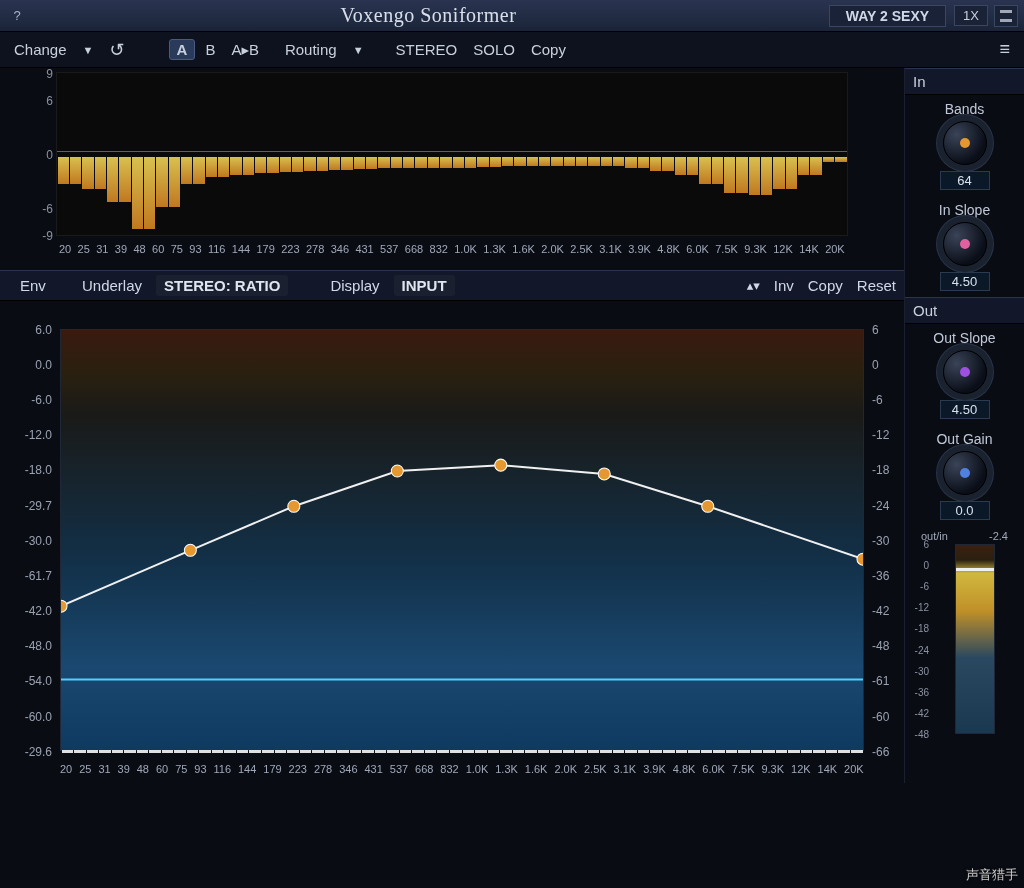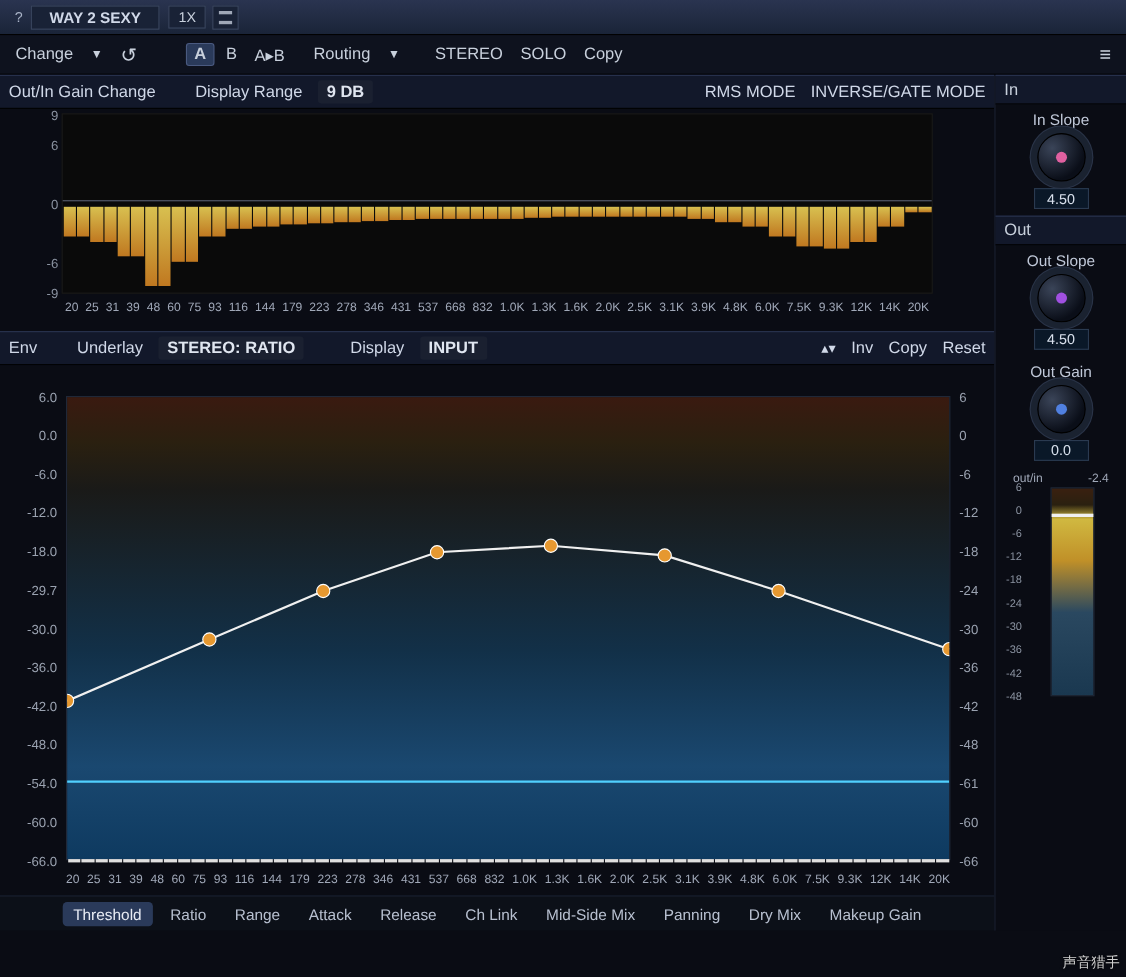--- a/index.html
+++ b/index.html
@@ -130,20 +130,21 @@
     position:absolute; right:6px; bottom:4px; font-size:13px; color:#d0d0d0;
     text-shadow:0 0 3px #000;
   }
   .undo-icon{ font-size:18px; }
 </style>
 </head>
 <body>
 
 <div class="titlebar">
   <div class="help-btn">?</div>
+  <div class="title">Voxengo Soniformer</div>
   <div class="preset-name-box">WAY 2 SEXY</div>
   <div class="ox-box">1X</div>
   <div class="icon-box">
     <svg width="14" height="14" viewBox="0 0 14 14">
         <rect x="1" y="1" width="12" height="3" fill="#a0a8b8"></rect>
         <rect x="1" y="10" width="12" height="3" fill="#a0a8b8"></rect>
       </svg>
   </div>
 </div>
 
@@ -161,29 +162,20 @@
   <span style="width:12px"></span>
   <span class="tbtn">STEREO</span>
   <span class="tbtn">SOLO</span>
   <span class="tbtn">Copy</span>
   <span class="tbtn burger">≡</span>
 </div>
 
 <div class="main-row">
   <div class="left-col">
 
-    <div class="section-hdr">
-      <span class="hdr-lbl">Out/In Gain Change</span>
-      <span style="width:8px"></span>
-      <span class="hdr-lbl">Display Range</span>
-      <span class="hdr-val hdr-box">9 DB</span>
-      <span class="spacer"></span>
-      <span class="hdr-lbl">RMS MODE</span>
-      <span class="hdr-lbl">INVERSE/GATE MODE</span>
-    </div>
     <div class="gain-wrap">
       <div class="gain-chart">
         <div class="zero-line"></div>
         <div id="gain-y">
             <div class="gain-y" style="top: -4%;">9</div>
             <div class="gain-y" style="top: 12.6667%;">6</div>
             <div class="gain-y" style="top: 46%;">0</div>
             <div class="gain-y" style="top: 79.3333%;">-6</div>
             <div class="gain-y" style="top: 96%;">-9</div>
           </div>
@@ -411,21 +403,21 @@
             <span>6.0K</span>
             <span>7.5K</span>
             <span>9.3K</span>
             <span>12K</span>
             <span>14K</span>
             <span>20K</span>
           </div>
       </div>
     </div>
 
-    <div class="section-hdr" style="padding-left:0;">
+    <div class="section-hdr" style="padding-left:12px;">
       <span class="hdr-lbl" style="width:56px; padding-left:8px;">Env</span>
       <span class="hdr-lbl">Underlay</span>
       <span class="hdr-val hdr-box">STEREO: RATIO</span>
       <span style="width:14px"></span>
       <span class="hdr-lbl">Display</span>
       <span class="hdr-val hdr-box">INPUT</span>
       <span class="spacer"></span>
       <span class="hdr-lbl" style="font-size:13px;">▴▾</span>
       <span class="hdr-lbl">Inv</span>
       <span class="hdr-lbl">Copy</span>
@@ -435,26 +427,26 @@
     <div class="env-wrap">
       <div class="env-chart-area" style="margin-left:20px;">
         <div class="env-y-left" id="env-yl">
             <div class="ytick" style="top: -1.5%;">6.0</div>
             <div class="ytick" style="top: 6.83333%;">0.0</div>
             <div class="ytick" style="top: 15.1667%;">-6.0</div>
             <div class="ytick" style="top: 23.5%;">-12.0</div>
             <div class="ytick" style="top: 31.8333%;">-18.0</div>
             <div class="ytick" style="top: 40.1667%;">-29.7</div>
             <div class="ytick" style="top: 48.5%;">-30.0</div>
-            <div class="ytick" style="top: 56.8333%;">-36.0</div>
+            <div class="ytick" style="top: 56.8333%;">-61.7</div>
             <div class="ytick" style="top: 65.1667%;">-42.0</div>
             <div class="ytick" style="top: 73.5%;">-48.0</div>
             <div class="ytick" style="top: 81.8333%;">-54.0</div>
             <div class="ytick" style="top: 90.1667%;">-60.0</div>
-            <div class="ytick" style="top: 98.5%;">-66.0</div>
+            <div class="ytick" style="top: 98.5%;">-29.6</div>
           </div>
         <div class="env-y-right" id="env-yr">
             <div class="ytick-r" style="top: -1.5%;">6</div>
             <div class="ytick-r" style="top: 6.83333%;">0</div>
             <div class="ytick-r" style="top: 15.1667%;">-6</div>
             <div class="ytick-r" style="top: 23.5%;">-12</div>
             <div class="ytick-r" style="top: 31.8333%;">-18</div>
             <div class="ytick-r" style="top: 40.1667%;">-24</div>
             <div class="ytick-r" style="top: 48.5%;">-30</div>
             <div class="ytick-r" style="top: 56.8333%;">-36</div>
@@ -766,37 +758,32 @@
             <span>6.0K</span>
             <span>7.5K</span>
             <span>9.3K</span>
             <span>12K</span>
             <span>14K</span>
             <span>20K</span>
           </div>
       </div>
     </div>
 
-    <div class="param-tabs" id="ptabs">
-        <div class="ptab sel">Threshold</div>
-        <div class="ptab">Ratio</div>
-        <div class="ptab">Range</div>
-        <div class="ptab">Attack</div>
-        <div class="ptab">Release</div>
-        <div class="ptab">Ch Link</div>
-        <div class="ptab">Mid-Side Mix</div>
-        <div class="ptab">Panning</div>
-        <div class="ptab">Dry Mix</div>
-        <div class="ptab">Makeup Gain</div>
-      </div>
 
   </div>
 
   <div class="right-col">
     <div class="right-section-hdr">In</div>
+    <div class="knob-group">
+      <div class="knob-label">Bands</div>
+      <div class="knob">
+          <div class="knob-dot" style="background:#e69830;"></div>
+        </div>
+      <div class="knob-val">64</div>
+    </div>
     <div class="knob-group">
       <div class="knob-label">In Slope</div>
       <div class="knob">
           <div class="knob-dot" style="background:#e060a0;"></div>
         </div>
       <div class="knob-val">4.50</div>
     </div>
     <div class="right-section-hdr">Out</div>
     <div class="knob-group">
       <div class="knob-label">Out Slope</div>

